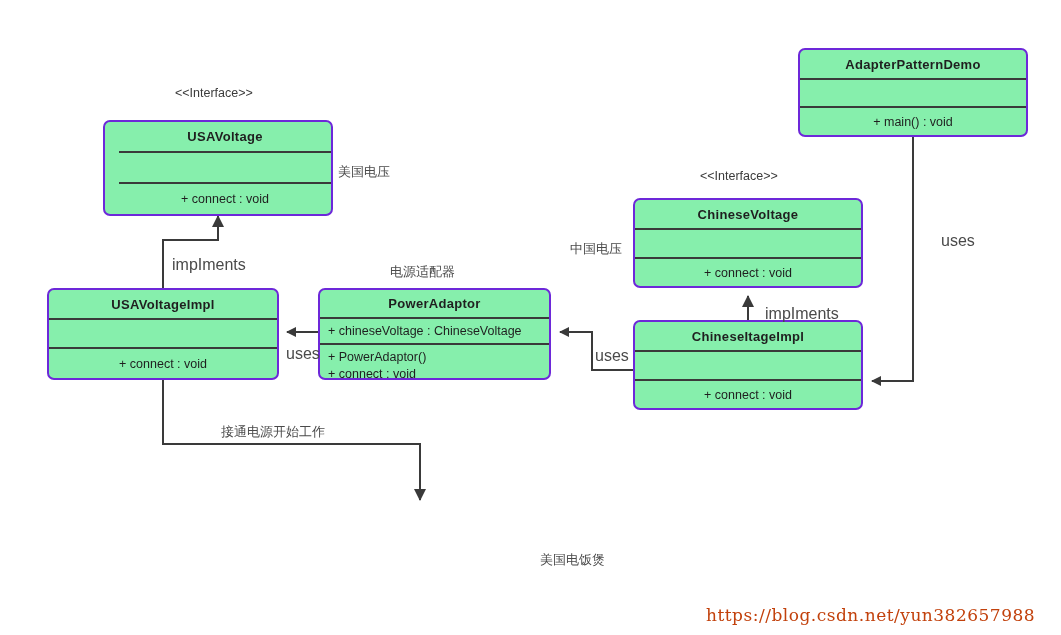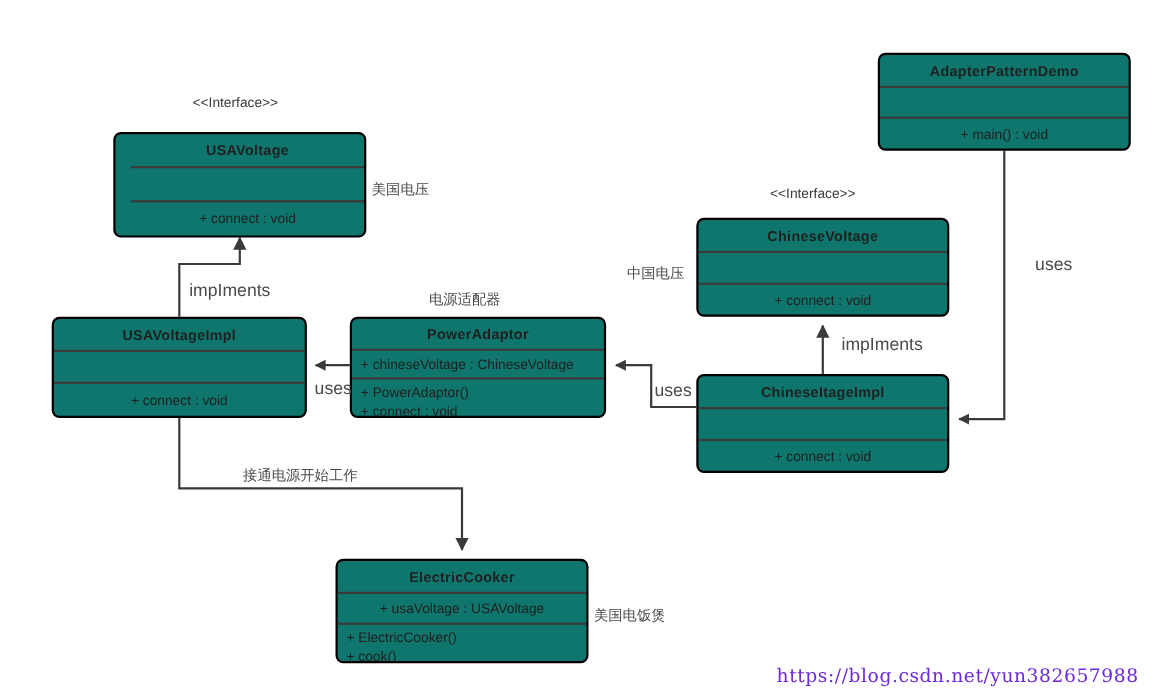--- a/index.html
+++ b/index.html
@@ -22,23 +22,23 @@
     left: 0;
     top: 0;
     width: 1061px;
     height: 635px;
     pointer-events: none;
   }
   
   .uml-box {
     position: absolute;
     box-sizing: border-box;
-    border: 2px solid #000000;
+    border: 2px solid #6d28d9;
     border-radius: 7px;
-    background: #0f766e;
+    background: #86efac;
     overflow: hidden;
   }
   .uml-title {
     box-sizing: border-box;
     width: 100%;
     text-align: center;
     font-weight: bold;
     font-size: 13px;
     color: #1f1f1f;
     letter-spacing: 0.3px;
@@ -93,21 +93,21 @@
     color: #3b3b3b;
   }
   .note.edge {
     font-size: 16px;
     color: #4a4a4a;
   }
   .watermark {
     position: absolute;
     font-family: "DejaVu Serif", serif;
     font-size: 17px;
-    color: #6d28d9;
+    color: #c2410c;
     white-space: nowrap;
     letter-spacing: 0.5px;
   }
 </style>
 </head>
 <body>
 
 <div id="canvas">
 
   <svg id="edges" viewBox="0 0 1061 635" xmlns="http://www.w3.org/2000/svg">
@@ -184,46 +184,36 @@
   <div class="note stereo" style="left:700px; top:169px;">&lt;&lt;Interface&gt;&gt;</div>
   <div class="uml-box" style="left:633px; top:198px; width:230px; height:90px;">
     <div class="uml-title" style="height:28px;">ChineseVoltage</div>
     <div class="uml-sep"></div>
     <div class="uml-attrs center" style="height:27px;"></div>
     <div class="uml-sep"></div>
     <div class="uml-ops center" style="height:27px;">+ connect : void</div>
   </div>
   <div class="note cn" style="left:570px; top:240px;">中国电压</div>
 
-  <div class="uml-box" style="left:633px; top:340px; width:230px; height:90px;">
+  <div class="uml-box" style="left:633px; top:320px; width:230px; height:90px;">
     <div class="uml-title" style="height:28px;">ChineseItageImpl</div>
     <div class="uml-sep"></div>
     <div class="uml-attrs center" style="height:27px;"></div>
     <div class="uml-sep"></div>
     <div class="uml-ops center" style="height:27px;">+ connect : void</div>
   </div>
 
   <div class="uml-box" style="left:798px; top:48px; width:230px; height:89px;">
     <div class="uml-title" style="height:28px;">AdapterPatternDemo</div>
     <div class="uml-sep"></div>
     <div class="uml-attrs center" style="height:26px;"></div>
     <div class="uml-sep"></div>
     <div class="uml-ops center" style="height:27px;">+ main() : void</div>
   </div>
 
-  <div class="uml-box" style="left:305px; top:508px; width:230px; height:95px;">
-    <div class="uml-title" style="height:28px;">ElectricCooker</div>
-    <div class="uml-sep"></div>
-    <div class="uml-attrs center" style="height:26px;">+ usaVoltage : USAVoltage</div>
-    <div class="uml-sep"></div>
-    <div class="uml-ops left" style="height:33px;">
-      <div class="op-line">+ ElectricCooker()</div>
-      <div class="op-line">+ cook()</div>
-    </div>
-  </div>
   <div class="note cn" style="left:540px; top:551px;">美国电饭煲</div>
 
   <div class="note edge" style="left:172px; top:256px;">impIments</div>
 
   <div class="note edge" style="left:286px; top:345px;">uses</div>
 
   <div class="note edge" style="left:595px; top:347px;">uses</div>
 
   <div class="note edge" style="left:765px; top:305px;">impIments</div>
 

